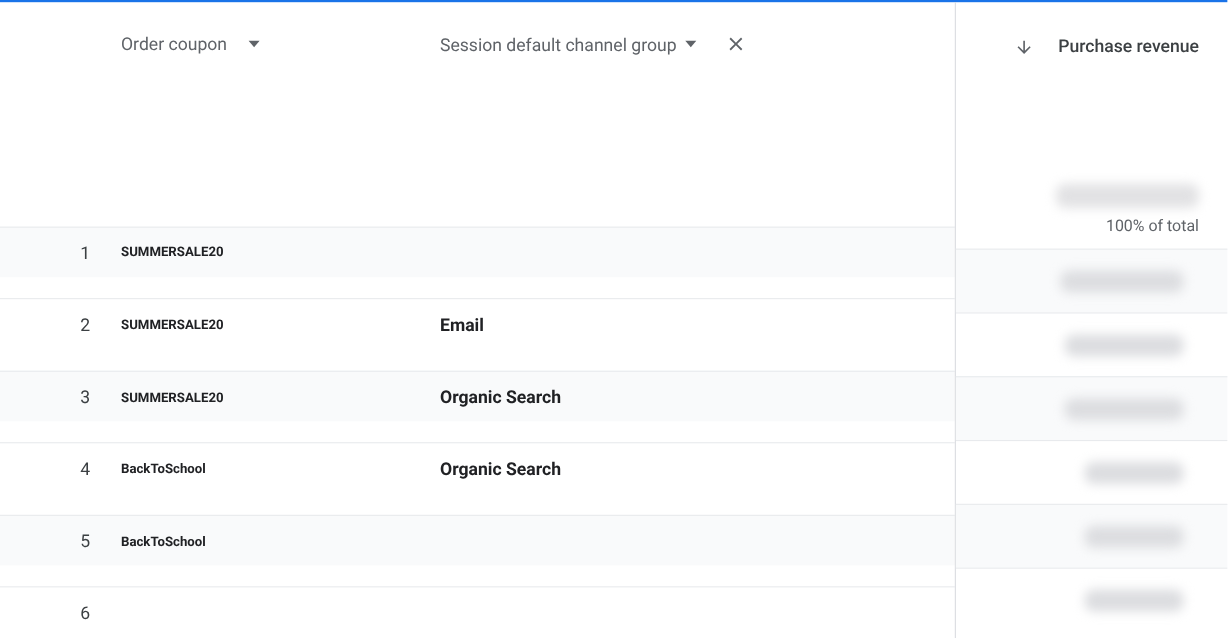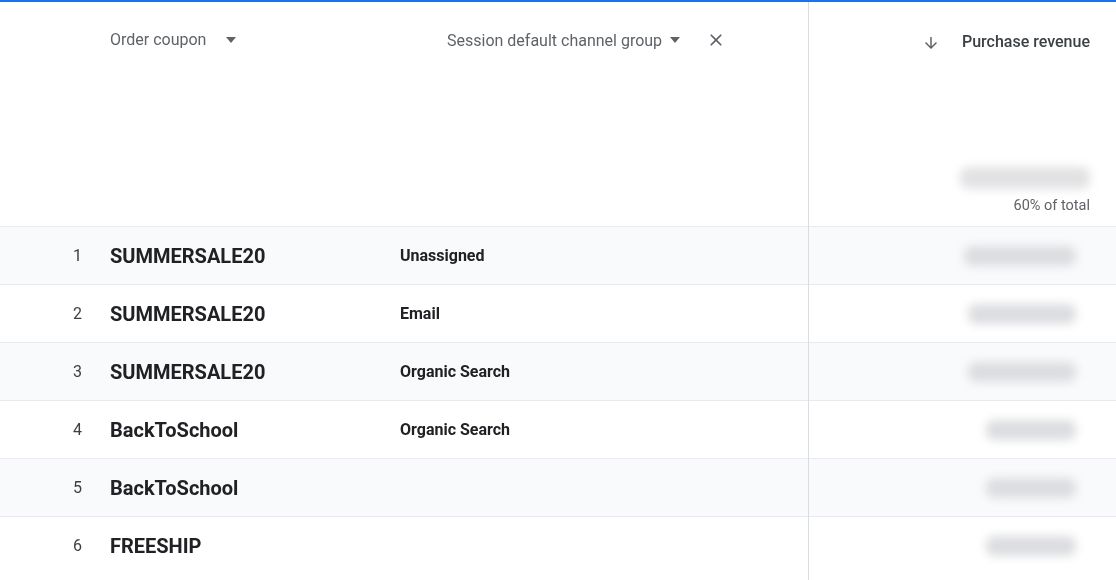--- a/index.html
+++ b/index.html
@@ -18,23 +18,24 @@
     .container {
       display: flex;
       width: 100%;
       height: 100%;
       border-top: 2px solid #1a73e8;
     }
     .main-panel {
       flex: 1;
       display: flex;
       flex-direction: column;
+      gap: 19px;
     }
     .metric-panel {
-      width: 308px;
+      width: 248px;
       border-left: 1px solid #dadce0;
       display: flex;
       flex-direction: column;
     }
     .header-row {
       display: flex;
       align-items: flex-start;
       padding: 28px 0 0 0;
       height: 224px;
     }
@@ -46,21 +47,20 @@
       align-items: center;
       gap: 12px;
       font-size: 16px;
       color: #5f6368;
     }
     .dim-primary {
       width: 290px;
     }
     .dim-secondary {
       flex: 1;
-      margin-left: 47px;
     }
     .dropdown-icon {
       display: inline-flex;
       align-items: center;
       margin-left: 8px;
     }
     .dropdown-triangle {
       width: 0;
       height: 0;
       border-left: 5px solid transparent;
@@ -133,21 +133,21 @@
     }
     .row-index {
       width: 110px;
       text-align: right;
       padding-right: 28px;
       font-size: 16px;
       color: #3c4043;
     }
     .row-primary {
       width: 290px;
-      font-size: 20px;
+      font-size: 12px;
       font-weight: 700;
       color: #202124;
     }
     .row-secondary {
       flex: 1;
       font-size: 16px;
       font-weight: 700;
       color: #202124;
     }
     .metric-data-row {
@@ -201,21 +201,20 @@
           <svg viewBox="0 0 24 24">
               <path d="M19 6.41L17.59 5 12 10.59 6.41 5 5 6.41 10.59 12 5 17.59 6.41 19 12 13.41 17.59 19 19 17.59 13.41 12z"></path>
             </svg>
         </span>
       </div>
     </div>
 
     <div class="data-row striped">
       <div class="row-index">1</div>
       <div class="row-primary">SUMMERSALE20</div>
-      <div class="row-secondary">Unassigned</div>
     </div>
     <div class="data-row">
       <div class="row-index">2</div>
       <div class="row-primary">SUMMERSALE20</div>
       <div class="row-secondary">Email</div>
     </div>
     <div class="data-row striped">
       <div class="row-index">3</div>
       <div class="row-primary">SUMMERSALE20</div>
       <div class="row-secondary">Organic Search</div>
@@ -224,35 +223,34 @@
       <div class="row-index">4</div>
       <div class="row-primary">BackToSchool</div>
       <div class="row-secondary">Organic Search</div>
     </div>
     <div class="data-row striped">
       <div class="row-index">5</div>
       <div class="row-primary">BackToSchool</div>
     </div>
     <div class="data-row">
       <div class="row-index">6</div>
-      <div class="row-primary">FREESHIP</div>
     </div>
   </div>
 
   <div class="metric-panel">
     <div class="metric-header">
       <div class="metric-label-row clickable">
         <svg class="sort-arrow" viewBox="0 0 24 24">
             <path d="M11 4v12.17l-5.59-5.59L4 12l8 8 8-8-1.41-1.41L13 16.17V4z"></path>
           </svg>
         <div class="metric-name">Purchase revenue</div>
       </div>
       <div class="metric-total-row">
         <div class="blur-block"></div>
-        <div class="pct-label">60% of total</div>
+        <div class="pct-label">100% of total</div>
       </div>
     </div>
     <div class="metric-data-row striped">
         <div class="value-blur w1"></div>
       </div>
     <div class="metric-data-row">
         <div class="value-blur w2"></div>
       </div>
     <div class="metric-data-row striped">
         <div class="value-blur w3"></div>

